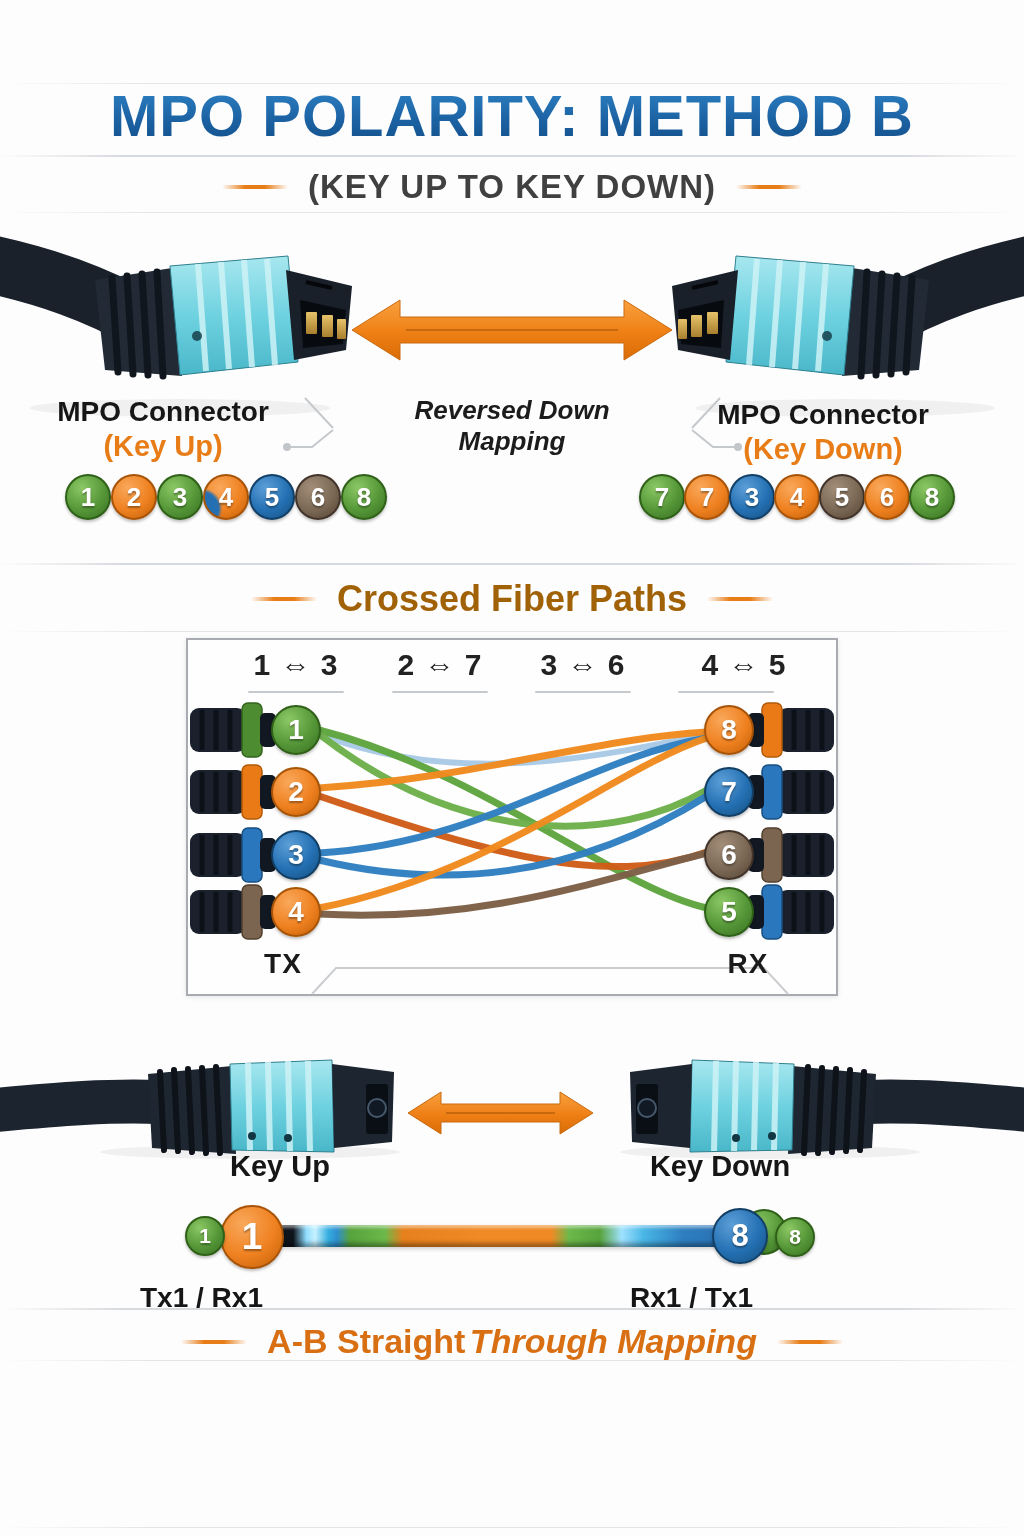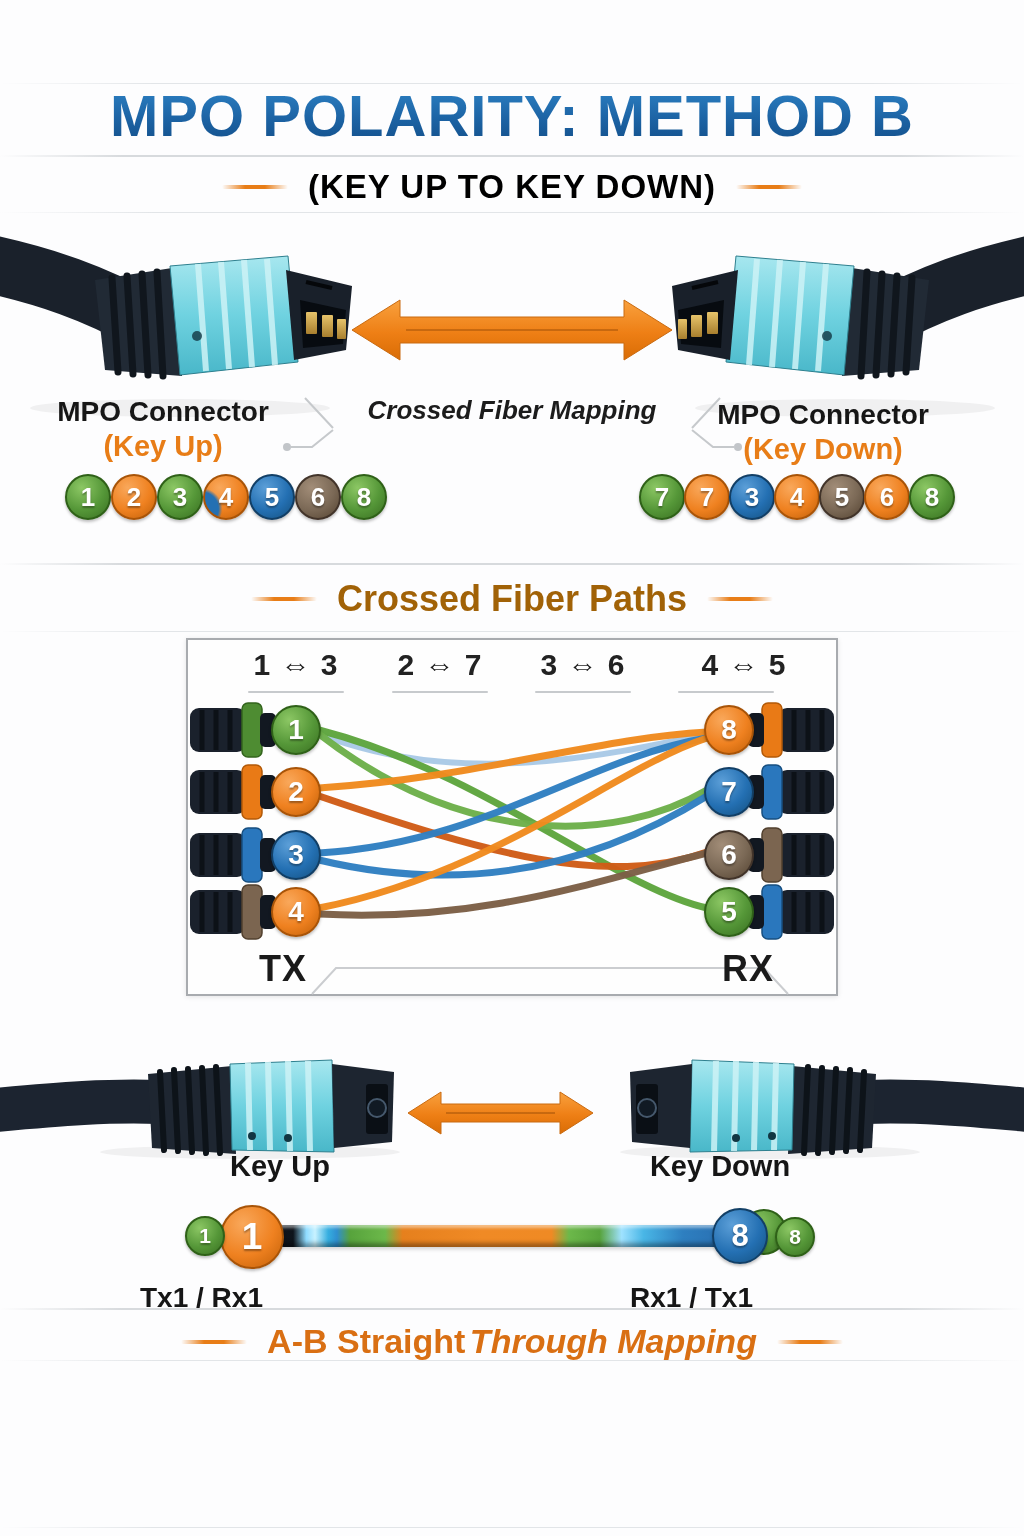--- a/index.html
+++ b/index.html
@@ -9,33 +9,33 @@
        background:linear-gradient(90deg,rgba(210,213,217,0),#d7dadd 12%,#d7dadd 88%,rgba(210,213,217,0));}
   .sep.soft{height:1px;background:linear-gradient(90deg,rgba(220,223,226,0),#e2e5e8 15%,#e2e5e8 85%,rgba(220,223,226,0));}
 
   .title{position:absolute;left:0;top:82px;width:1024px;text-align:center;z-index:6;
          font-size:58px;font-weight:bold;letter-spacing:1px;
          background:linear-gradient(180deg,#2f85c8 0%,#1c63a4 55%,#124c86 100%);
          -webkit-background-clip:text;background-clip:text;color:transparent;-webkit-text-fill-color:transparent;}
   .hrow{position:absolute;left:0;width:1024px;display:flex;align-items:center;justify-content:center;gap:20px;z-index:6;}
   .dash{width:66px;height:4px;border-radius:2px;
         background:linear-gradient(90deg,rgba(232,125,23,0),#e87d17 35%,#e87d17 65%,rgba(232,125,23,0));}
-  .subtitle-text{font-size:33px;font-weight:bold;color:#000000;letter-spacing:1px;}
+  .subtitle-text{font-size:33px;font-weight:bold;color:#404040;letter-spacing:1px;}
   .section-heading{font-size:36px;font-weight:bold;color:#a16207;}
   .footer-bold{font-size:34px;font-weight:bold;color:#d96f13;}
   .footer-italic{font-size:34px;font-weight:bold;font-style:italic;color:#d96f13;}
 
   .conn-title{position:absolute;text-align:center;font-size:28px;font-weight:bold;color:#161616;z-index:6;}
   .conn-sub{position:absolute;text-align:center;font-size:29px;font-weight:bold;color:#e87d17;z-index:6;}
   .caption{position:absolute;text-align:center;font-size:26px;font-weight:bold;font-style:italic;color:#1c1c1c;z-index:6;}
   .key-label{position:absolute;text-align:center;font-size:29px;font-weight:bold;color:#161616;z-index:6;}
   .cord-caption{position:absolute;font-size:28px;font-weight:bold;color:#161616;z-index:6;}
   .pair-label{position:absolute;text-align:center;font-size:30px;font-weight:bold;color:#222;z-index:6;letter-spacing:1px;}
   .pair-underline{position:absolute;height:2px;background:#c7cacd;z-index:6;border-radius:1px;}
-  .txrx{position:absolute;text-align:center;font-size:36px;font-weight:bold;color:#1a1a1a;z-index:6;letter-spacing:1px;}
+  .txrx{position:absolute;text-align:center;font-size:28px;font-weight:bold;color:#1a1a1a;z-index:6;letter-spacing:1px;}
 
   .pin{position:absolute;border-radius:50%;display:flex;align-items:center;justify-content:center;
        color:#fff;font-weight:bold;z-index:5;box-sizing:border-box;
        text-shadow:0 2px 2px rgba(0,0,0,.35);box-shadow:0 2px 3px rgba(0,0,0,.25);}
   .pin-lg{width:46px;height:46px;font-size:26px;}
   .pin-node{width:50px;height:50px;font-size:28px;}
   .pin-sm{width:40px;height:40px;font-size:21px;}
   .pin-xl{width:64px;height:64px;font-size:37px;z-index:4;}
   .pin-bl{width:56px;height:56px;font-size:31px;z-index:4;}
   .pin-back{width:46px;height:46px;z-index:3;box-shadow:none;}
@@ -262,21 +262,21 @@
     <g>
       <polygon points="408,1113 441,1092 441,1104 560,1104 560,1092 593,1113 560,1134 560,1122 441,1122 441,1134" fill="url(#garrow)" stroke="#c96a10" stroke-width="1"></polygon>
       <path d="M446,1113 H555" stroke="#a85408" stroke-width="2" opacity="0.55"></path>
     </g>
   </svg>
 
   <div class="conn-title" style="left:10px;top:396px;width:306px">MPO Connector</div>
   <div class="conn-sub" style="left:10px;top:430px;width:306px">(Key Up)</div>
   <div class="conn-title" style="left:670px;top:399px;width:306px">MPO Connector</div>
   <div class="conn-sub" style="left:670px;top:433px;width:306px">(Key Down)</div>
-  <div class="caption" style="left:362px;top:395px;width:300px">Crossed Fiber Mapping</div>
+  <div class="caption" style="left:362px;top:395px;width:300px">Reversed Down Mapping</div>
 
   <div class="pin pin-lg" style="left:65px;top:474px" data-color="green">1</div>
   <div class="pin pin-lg" style="left:111px;top:474px" data-color="orange">2</div>
   <div class="pin pin-lg" style="left:157px;top:474px" data-color="green">3</div>
   <div class="pin pin-lg" style="left:203px;top:474px" data-color="orange-blue">4</div>
   <div class="pin pin-lg" style="left:249px;top:474px" data-color="blue">5</div>
   <div class="pin pin-lg" style="left:295px;top:474px" data-color="brown">6</div>
   <div class="pin pin-lg" style="left:341px;top:474px" data-color="green">8</div>
 
   <div class="pin pin-lg" style="left:639px;top:474px" data-color="green">7</div>

